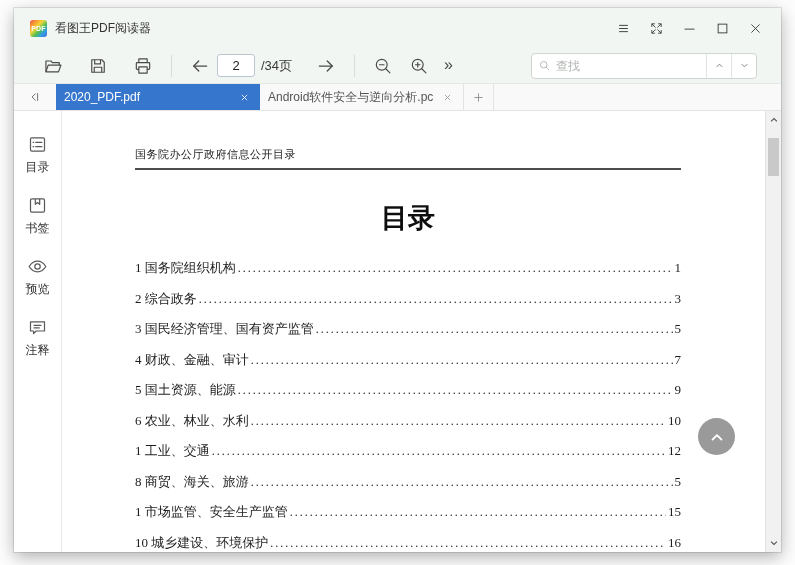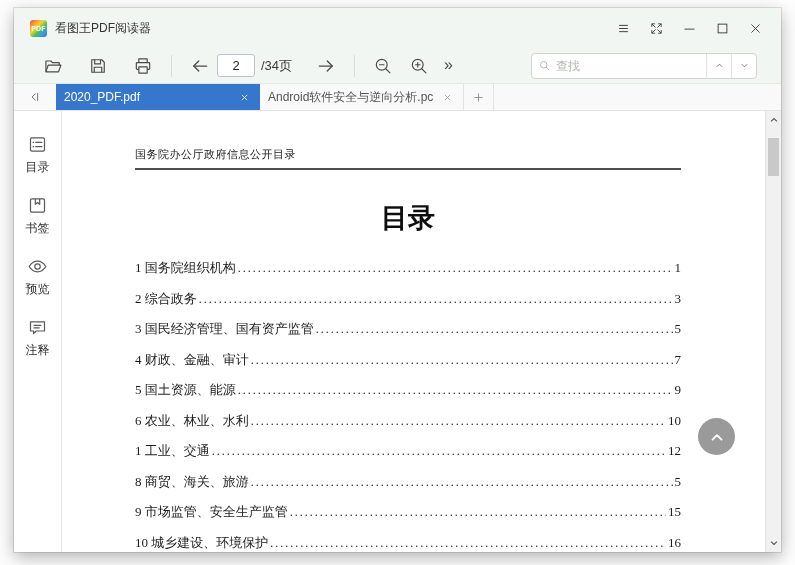--- a/index.html
+++ b/index.html
@@ -324,21 +324,21 @@
     <span class="toc-label">1 工业、交通</span>
     <span class="toc-dots"></span>
     <span class="toc-page">12</span>
   </div>
             <div class="toc-row">
     <span class="toc-label">8 商贸、海关、旅游</span>
     <span class="toc-dots"></span>
     <span class="toc-page">5</span>
   </div>
             <div class="toc-row">
-    <span class="toc-label">9 市场监管、安全生产监管</span>
+    <span class="toc-label">1 市场监管、安全生产监管</span>
     <span class="toc-dots"></span>
     <span class="toc-page">15</span>
   </div>
             <div class="toc-row">
     <span class="toc-label">10 城乡建设、环境保护</span>
     <span class="toc-dots"></span>
     <span class="toc-page">16</span>
   </div>
           </div>
       </div>

